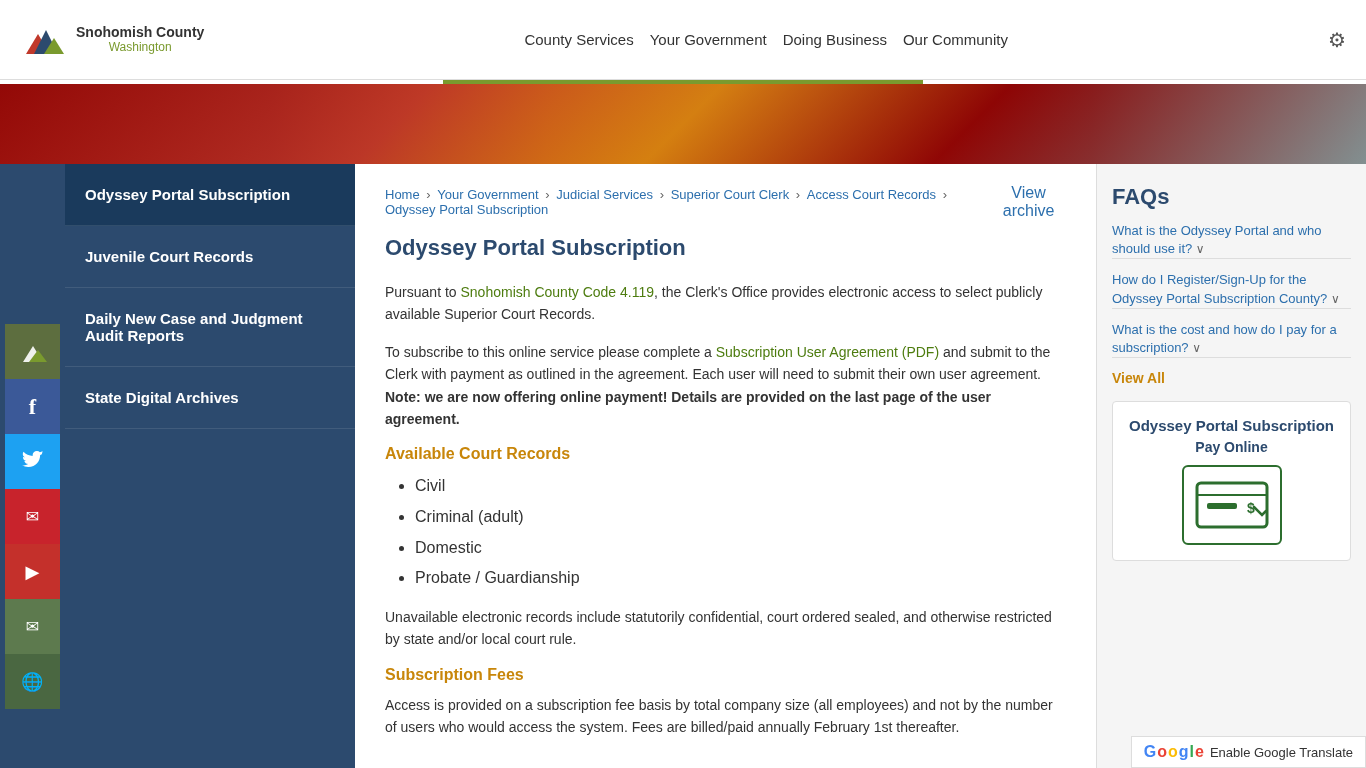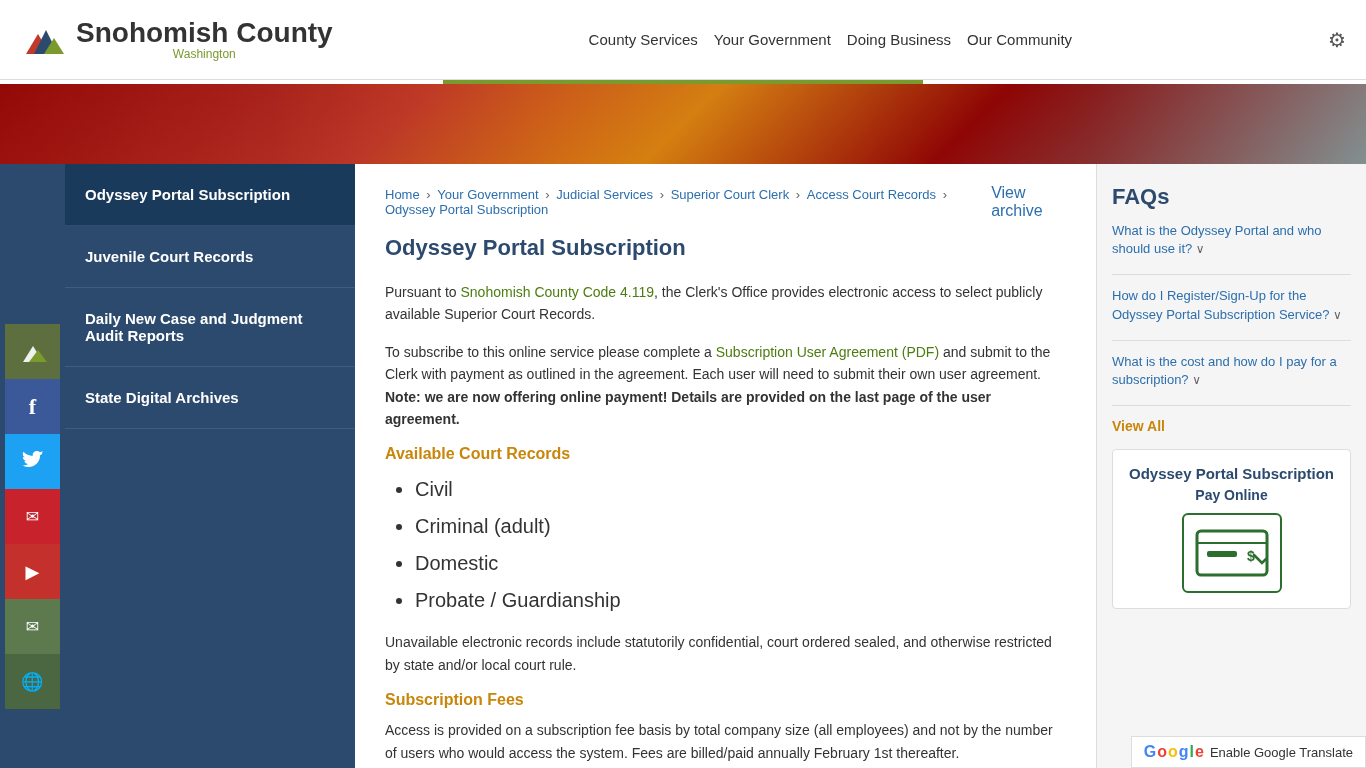--- a/index.html
+++ b/index.html
@@ -20,21 +20,21 @@
     .header-logo {
       display: flex;
       align-items: center;
       gap: 8px;
     }
     .logo-icon {
       width: 48px;
       height: 48px;
     }
     .logo-text { line-height: 1.1; }
-    .logo-title { font-size: 28px; font-weight: bold; color: #333; }
+    .logo-title { font-size: 14px; font-weight: bold; color: #333; }
     .logo-subtitle { font-size: 12px; color: #7a9a2e; text-align: center; }
     .header-nav {
       display: flex;
       gap: 16px;
       align-items: center;
     }
     .header-nav a {
       text-decoration: none;
       color: #333;
       font-size: 15px;
@@ -158,21 +158,21 @@
       min-height: 600px;
     }
     .breadcrumb {
       font-size: 13px;
       color: #666;
       margin-bottom: 15px;
       display: flex;
       align-items: center;
       justify-content: space-between;
     }
-    .breadcrumb a { color: #2c6fad; text-decoration: none; }
+    .breadcrumb a { color: #2c6fad; text-decoration: none; text-align: center; }
     .breadcrumb span { color: #666; margin: 0 3px; }
     .view-archive {
       color: #2c6fad;
       text-decoration: none;
       font-size: 16px;
     }
     .page-title {
       font-size: 22px;
       font-weight: bold;
       color: #2c4a6e;
@@ -190,21 +190,21 @@
       font-weight: bold;
       color: #c8860a;
       margin: 15px 0 10px;
     }
     .bullet-list {
       margin-left: 30px;
       margin-bottom: 15px;
     }
     .bullet-list li {
       margin-bottom: 5px;
-      font-size: 20px;
+      font-size: 16px;
       line-height: 1.6;
     }
     .bold-note {
       font-weight: bold;
     }
 
     
     .right-sidebar {
       width: 270px;
       min-width: 270px;
@@ -214,21 +214,21 @@
     }
     .faq-title {
       font-size: 22px;
       font-weight: bold;
       color: #2c4a6e;
       margin-bottom: 12px;
     }
     .faq-item {
       margin-bottom: 12px;
       border-bottom: 1px solid #ddd;
-      padding-bottom: 16px;
+      padding-bottom: 0;
     }
     .faq-question {
       color: #2c6fad;
       font-size: 13px;
       line-height: 1.4;
       text-decoration: none;
       display: block;
       cursor: pointer;
     }
     .faq-chevron {
@@ -408,21 +408,21 @@
 
     <div class="faq-item">
       <a class="faq-question">
         <span>What is the Odyssey Portal and who should use it?</span>
         <span class="faq-chevron"> ∨</span>
       </a>
     </div>
 
     <div class="faq-item">
       <a class="faq-question">
-        <span>How do I Register/Sign-Up for the Odyssey Portal Subscription Service?</span>
+        <span>How do I Register/Sign-Up for the Odyssey Portal Subscription County?</span>
         <span class="faq-chevron"> ∨</span>
       </a>
     </div>
 
     <div class="faq-item">
       <a class="faq-question">
         <span>What is the cost and how do I pay for a subscription?</span>
         <span class="faq-chevron"> ∨</span>
       </a>
     </div>

